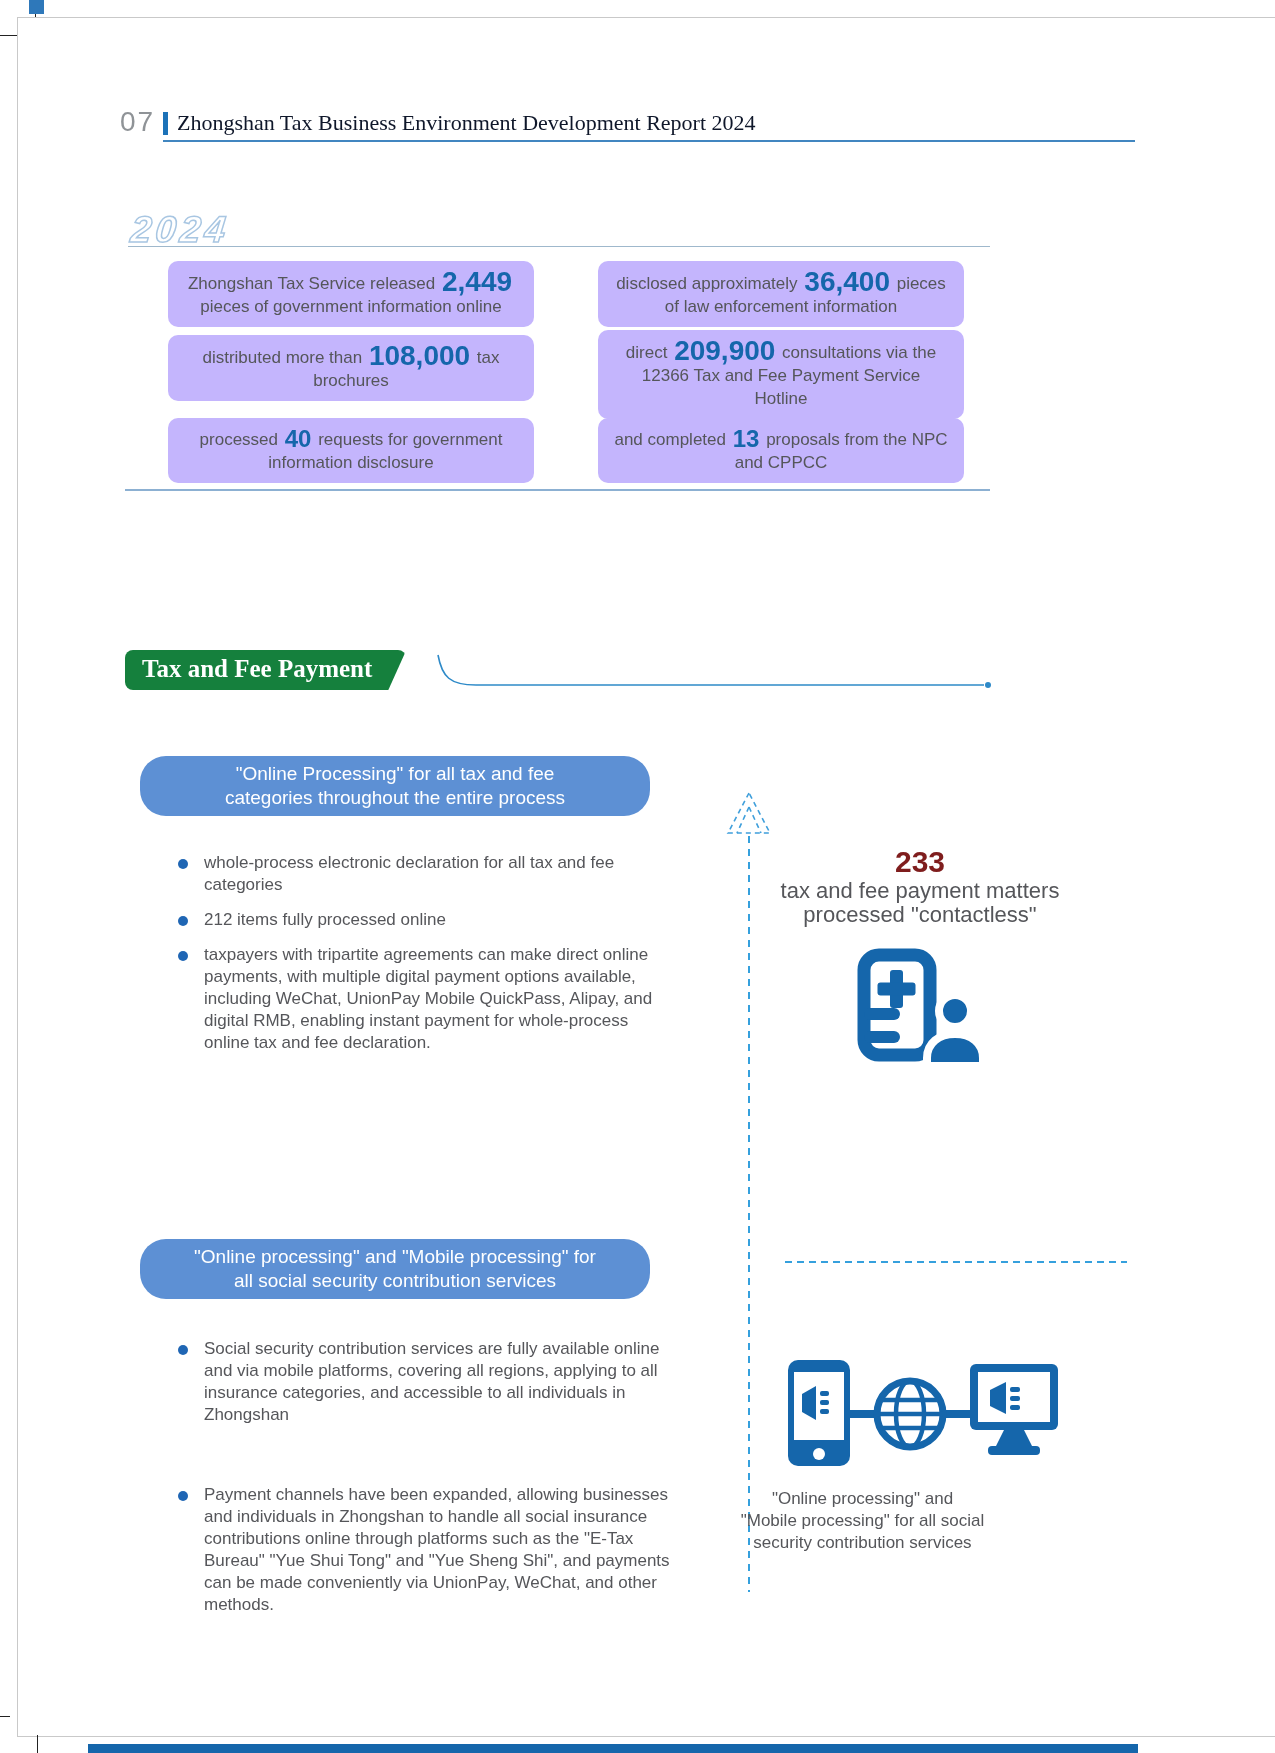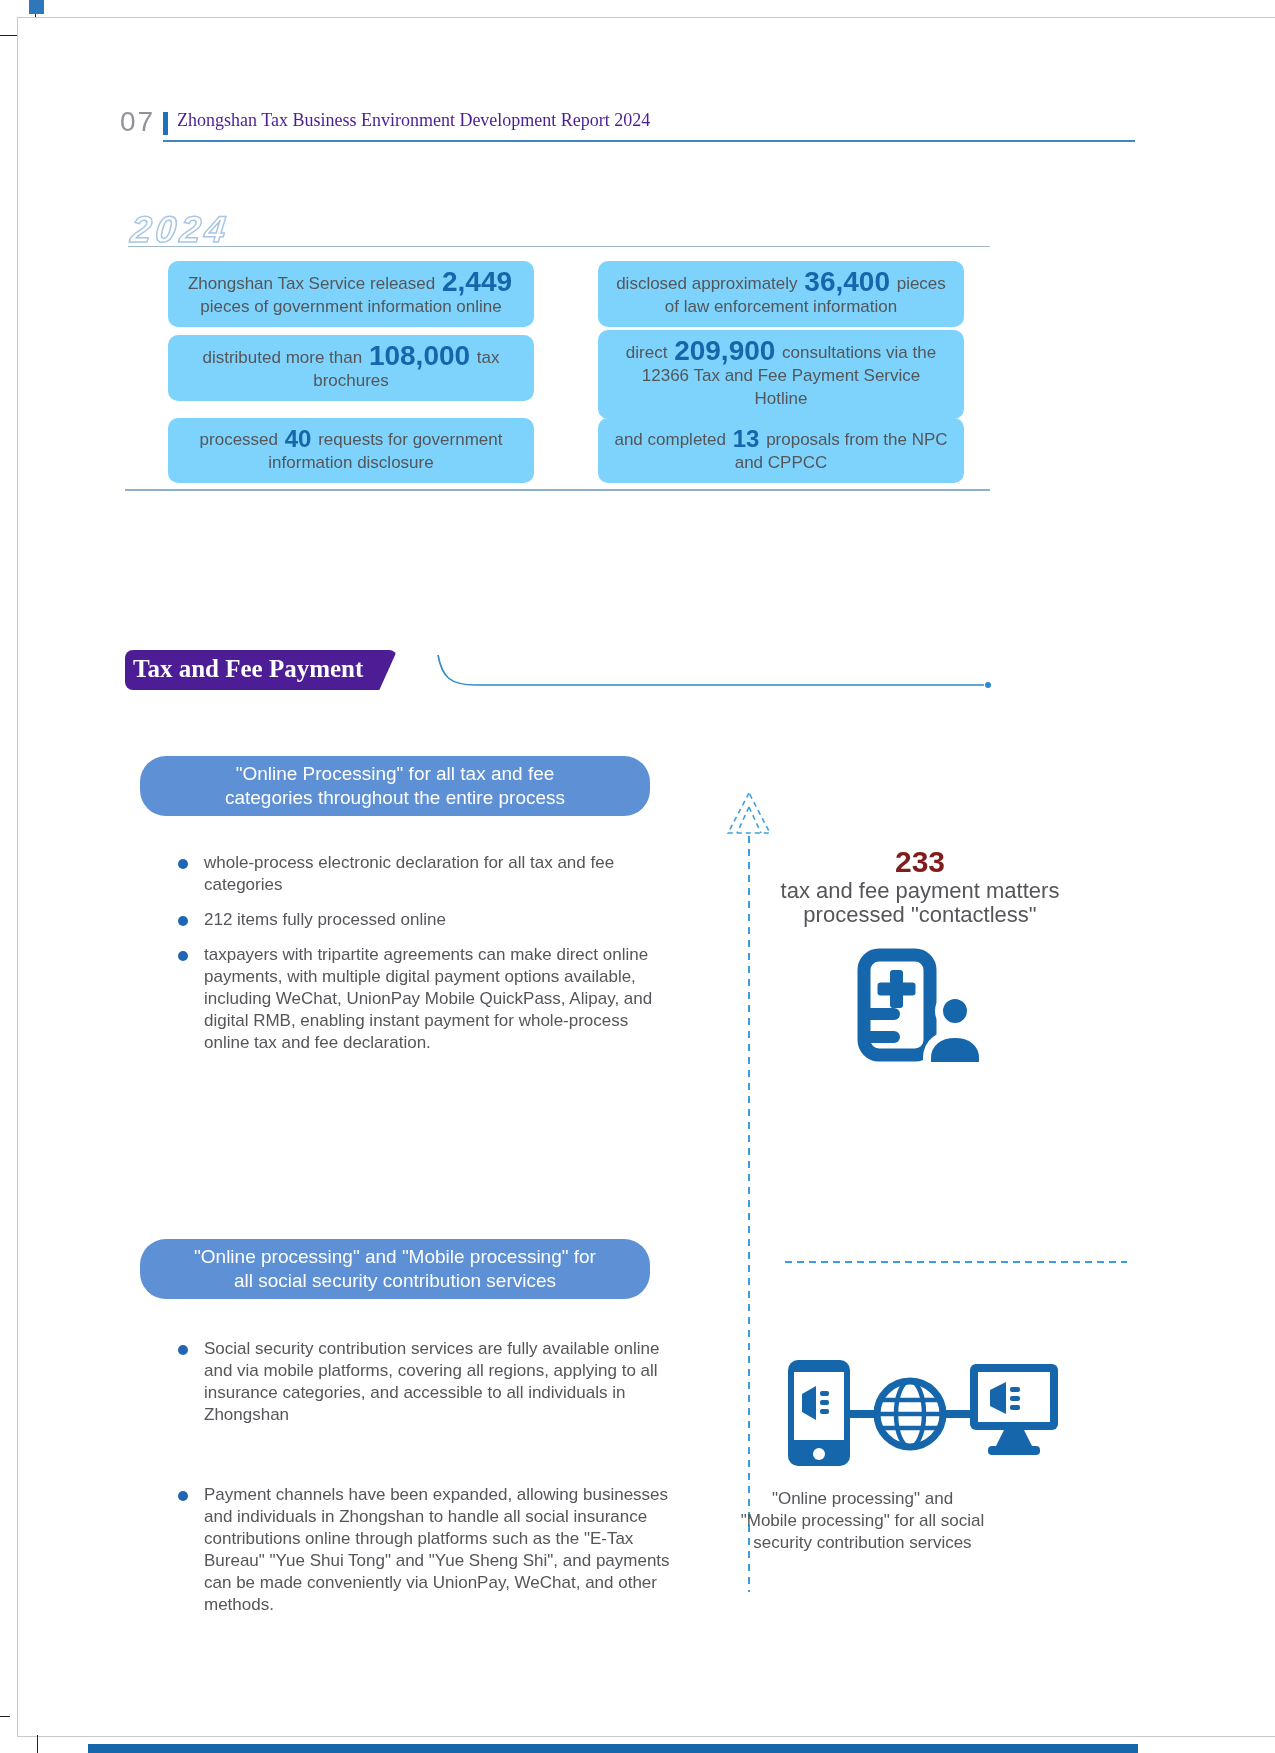--- a/index.html
+++ b/index.html
@@ -9,40 +9,40 @@
   
   .page-frame{position:absolute;left:17px;top:17px;width:1258px;height:1718px;
     border-left:1px solid #c9c9c9;border-top:1px solid #c9c9c9;border-bottom:1px solid #c9c9c9;}
   .crop{position:absolute;background:#222;}
   .blue-notch{position:absolute;left:29px;top:0;width:15px;height:14px;background:#2e78ba;}
 
   
   .page-num{position:absolute;left:120px;top:106px;font-size:28px;letter-spacing:2px;color:#8f9397;}
   .head-bar{position:absolute;left:163px;top:112px;width:5px;height:23px;background:#1c72b8;}
   .head-title{position:absolute;left:177px;top:110px;font-family:"Liberation Serif",serif;
-    font-size:18px;color:#4c1d95;}
+    font-size:22px;color:#0f172a;}
   .head-rule{position:absolute;left:163px;top:140px;width:972px;height:2px;background:#4186c0;}
 
   
   .year{position:absolute;left:131px;top:209px;font-size:37px;font-weight:bold;font-style:italic;
     letter-spacing:4px;color:transparent;-webkit-text-stroke:1.5px #a8c6e2;transform:skewX(-6deg);}
   .year-rule{position:absolute;left:128px;top:246px;width:862px;height:1px;background:#9fb8cc;}
 
   
-  .stat-box{position:absolute;width:366px;background:#7dd3fc;border-radius:10px;
+  .stat-box{position:absolute;width:366px;background:#c4b5fd;border-radius:10px;
     padding:9px 16px;box-sizing:border-box;text-align:center;font-size:17px;line-height:23px;color:#55565a;}
   .stat-value{font-weight:bold;color:#1566ab;font-size:28px;line-height:23px;vertical-align:-2px;padding:0 2px;}
   .stat-value.sm{font-size:24px;}
 
   .mid-rule{position:absolute;left:125px;top:489px;width:865px;height:2px;background:#8cb0d2;}
 
   
-  .section-head{position:absolute;left:125px;top:650px;background:#4c1d95;color:#fff;
+  .section-head{position:absolute;left:125px;top:650px;background:#15803d;color:#fff;
     font-family:"Liberation Serif",serif;font-weight:bold;font-size:25px;line-height:36px;
-    padding:1px 34px 3px 8px;border-radius:8px;
+    padding:1px 34px 3px 17px;border-radius:8px;
     clip-path:polygon(0 0,100% 0,calc(100% - 18px) 100%,0 100%);}
   .swoosh{position:absolute;left:432px;top:654px;}
 
   
   .pill{position:absolute;left:140px;width:502px;background:#5d90d4;color:#fff;border-radius:26px;
     text-align:center;font-size:19px;line-height:24px;padding:6px 4px;white-space:pre-line;}
 
   
   ul.blist{position:absolute;left:158px;width:506px;margin:12px;padding:0;list-style:none;}
   ul.blist li{position:relative;padding-left:34px;font-size:17px;line-height:22px;

